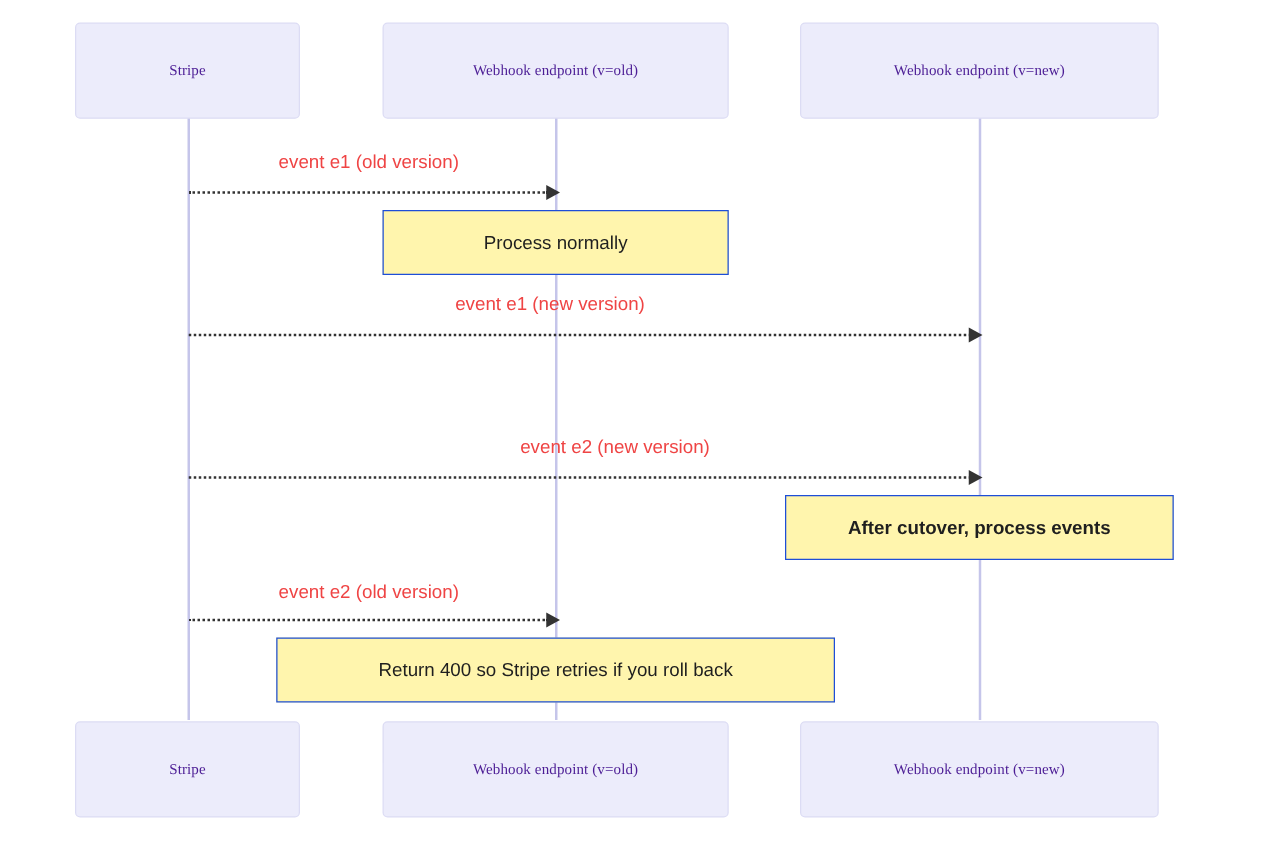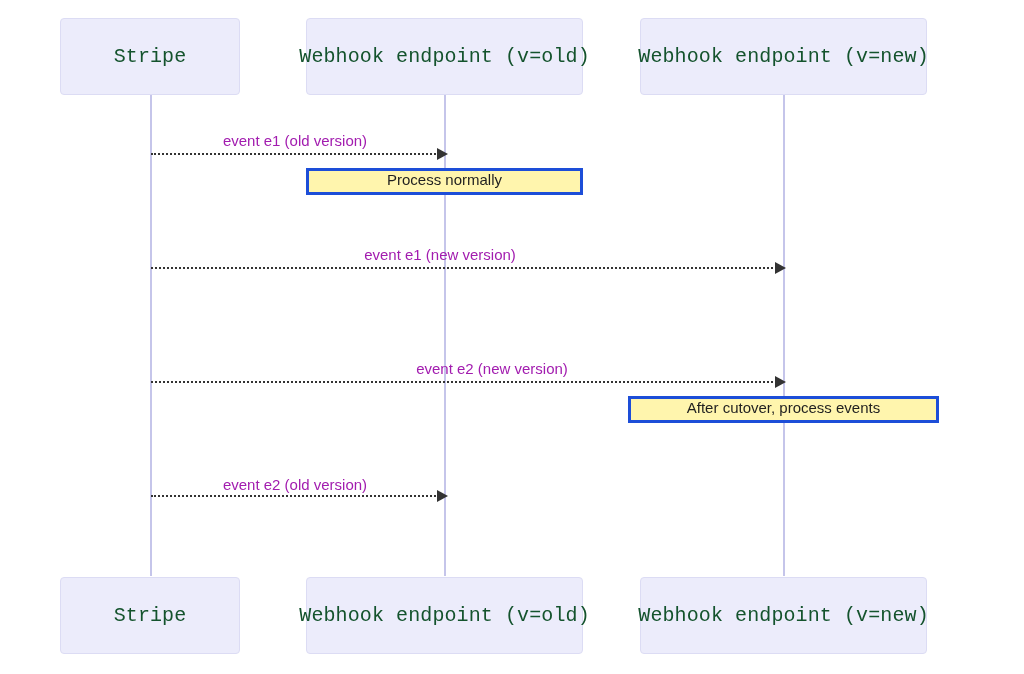--- a/index.html
+++ b/index.html
@@ -35,23 +35,23 @@
     box-sizing: border-box;
     background: #ececfb;
     border: 1px solid #dcdcf4;
     border-radius: 4px;
     height: 77px;
     display: flex;
     align-items: center;
     justify-content: center;
   }
   .participant-label {
-    font-size: 20px;
-    color: #14532d;
-    font-family: Liberation Mono, monospace;
+    font-size: 12px;
+    color: #4c1d95;
+    font-family: Liberation Serif, serif;
     white-space: nowrap;
     letter-spacing: 0.1px;
   }
 
   
   .message {
     position: absolute;
     height: 2px;
   }
   .message .line {
@@ -68,35 +68,35 @@
     top: -5px;
     width: 0;
     height: 0;
     border-top: 6px solid transparent;
     border-bottom: 6px solid transparent;
     border-left: 11px solid #333333;
   }
   .message-label {
     position: absolute;
     font-size: 15px;
-    color: #a21caf;
+    color: #ef4444;
     white-space: nowrap;
     font-family: "Liberation Sans", sans-serif;
     transform: translateX(-50%);
-    margin-top: 11px;
   }
 
   
   .note {
     position: absolute;
     box-sizing: border-box;
     background: #fff5ad;
-    border: 3px solid #1d4ed8;
-    height: 27px;
+    border: 1px solid #1d4ed8;
+    height: 52px;
     display: flex;
+    align-items: center;
     justify-content: center;
   }
   .note-label {
     font-size: 15px;
     color: #1f1f1f;
     white-space: nowrap;
     font-family: "Liberation Sans", sans-serif;
   }
 </style>
 </head>
@@ -134,30 +134,33 @@
     <div class="arrowhead"></div>
   </div>
 
 
   <div class="message-label" style="left:492px; top:349px;">event e2 (new version)</div>
   <div class="message" style="left:151px; top:381px; width:635px;">
     <div class="line"></div>
     <div class="arrowhead"></div>
   </div>
 
-  <div class="note" style="left:628px; top:396px; width:311px;">
+  <div class="note" style="left:628px; top:396px; width:311px;font-weight:bold;">
     <span class="note-label">After cutover, process events</span>
   </div>
 
   <div class="message-label" style="left:295px; top:465px;text-align:center;">event e2 (old version)</div>
   <div class="message" style="left:151px; top:495px; width:297px;">
     <div class="line"></div>
     <div class="arrowhead"></div>
   </div>
 
+  <div class="note" style="left:221px; top:510px; width:447px;">
+    <span class="note-label">Return 400 so Stripe retries if you roll back</span>
+  </div>
 
   <div class="participant" style="left:60px; top:577px; width:180px;">
     <span class="participant-label">Stripe</span>
   </div>
   <div class="participant" style="left:306px; top:577px; width:277px;">
     <span class="participant-label">Webhook endpoint (v=old)</span>
   </div>
   <div class="participant" style="left:640px; top:577px; width:287px;">
     <span class="participant-label">Webhook endpoint (v=new)</span>
   </div>

